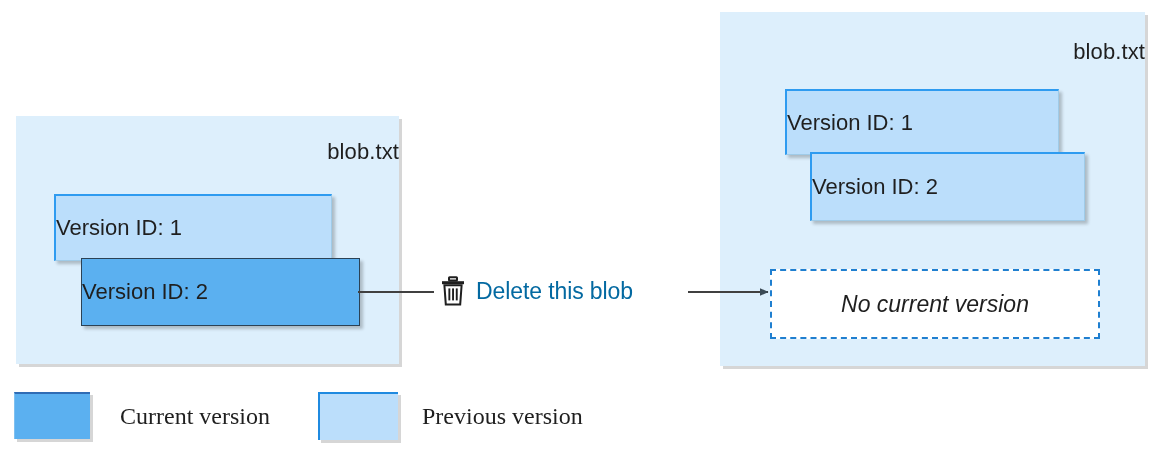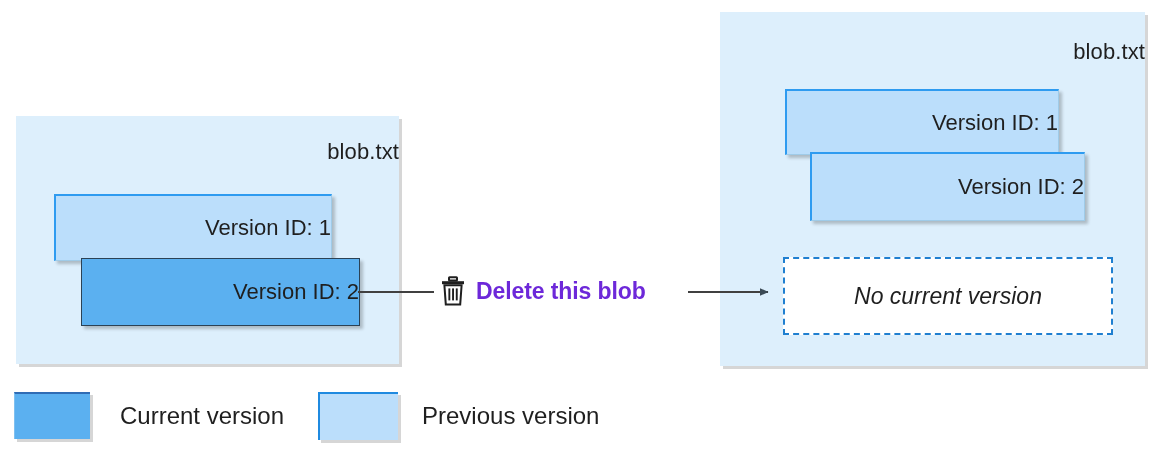--- a/index.html
+++ b/index.html
@@ -37,21 +37,21 @@
     letter-spacing: 0.1px;
     white-space: nowrap;
   }
 
   
   .version-card {
     position: absolute;
     box-sizing: border-box;
     display: flex;
     align-items: center;
-    justify-content: flex-end;
+    justify-content: flex-start;
     font-size: 22px;
     line-height: 26px;
     color: #1f1f1f;
     white-space: nowrap;
     box-shadow: 3px 3px 3px 0 rgba(0, 0, 0, 0.22);
   }
   .version-card.previous {
     background: #bbdefb;
     border-top: 2px solid #2e9bf0;
     border-left: 2px solid #2e9bf0;
@@ -91,22 +91,22 @@
   .action-label {
     position: absolute;
     display: flex;
     align-items: center;
     gap: 10px;
     background: #ffffff;
     padding: 0 6px;
   }
   .action-label .label-text {
     font-size: 23px;
-    font-weight: bold;
-    color: #6d28d9;
+    font-weight: normal;
+    color: #0369a1;
     white-space: nowrap;
     letter-spacing: -0.1px;
   }
   .trash-icon {
     width: 26px;
     height: 30px;
     display: block;
   }
 
   
@@ -127,20 +127,21 @@
   .legend-swatch.previous {
     background: #bbdefb;
     border-top: 2px solid #1f8ae0;
     border-left: 2px solid #1f8ae0;
   }
   .legend-text {
     font-size: 24px;
     line-height: 28px;
     color: #1f1f1f;
     white-space: nowrap;
+    font-family: Liberation Serif, serif;
   }
 </style>
 </head>
 <body>
 
 <div id="diagram">
 
   <div class="blob-container" style="left:16px; top:116px; width:383px; height:248px;">
     <div class="blob-title" style="top:22px;">blob.txt</div>
   </div>
@@ -158,21 +159,21 @@
   </div>
 
   <div class="version-card previous" style="left:785px; top:89px; width:274px; height:66px;">
     <span>Version ID: 1</span>
   </div>
 
   <div class="version-card previous" style="left:810px; top:152px; width:275px; height:69px;">
     <span>Version ID: 2</span>
   </div>
 
-  <div class="no-version-box" style="left:770px; top:257px; width:330px; height:78px;margin-left:13px;">
+  <div class="no-version-box" style="left:770px; top:269px; width:330px; height:70px;">
     <span>No current version</span>
   </div>
 
   <svg class="connector-svg" viewBox="0 0 1156 456">
     <defs>
       <marker id="arrowhead" markerWidth="9" markerHeight="8" refX="8.5" refY="4" orient="auto" markerUnits="userSpaceOnUse">
         <path d="M0,0 L9,4 L0,8 z" fill="#3b4a55"></path>
       </marker>
     </defs>
 

